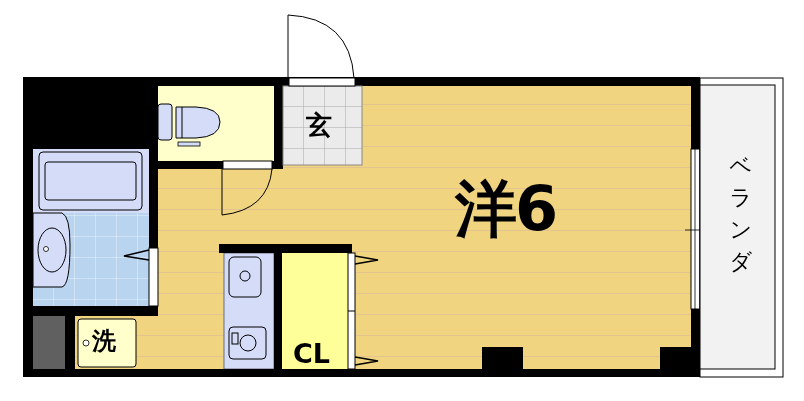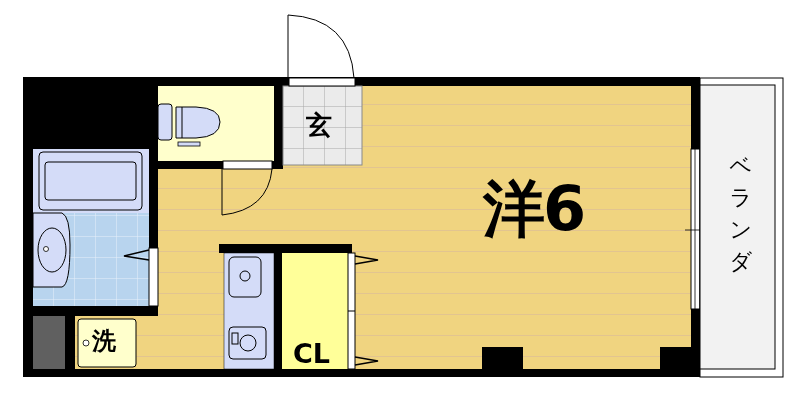--- a/index.html
+++ b/index.html
@@ -1,19 +1,19 @@
 <!DOCTYPE html>
 <html><head>
 <meta charset="utf-8">
 <style>
   html, body { margin: 0; padding: 0; background: #ffffff; }
   body { width: 804px; height: 401px; position: relative; overflow: hidden; font-family: "DejaVu Sans", sans-serif; }
   svg { position: absolute; left: 0; top: 0; }
   .lbl { position: absolute; font-family: "DejaVu Sans", sans-serif; font-weight: bold; color: #000; line-height: 1; white-space: nowrap; }
-  .room-label { font-size: 62px; left: 455px; top: 178px; letter-spacing: -2px; margin-left: 28px; }
+  .room-label { font-size: 62px; left: 455px; top: 178px; letter-spacing: -2px; }
   .genkan-label { font-size: 26px; left: 306px; top: 112px; }
   .cl-label { font-size: 27px; left: 293px; top: 297px; margin-top: 43px; }
   .wash-label { font-size: 24px; left: 92px; top: 329px; }
   .veranda-label { position: absolute; left: 722px; top: 150px; width: 30px; font-size: 22px; font-weight: normal; line-height: 32px; text-align: right; word-break: break-all; }
 </style>
 </head>
 <body>
 
 <svg width="804" height="401" viewBox="0 0 804 401" xmlns="http://www.w3.org/2000/svg">
   <defs>

